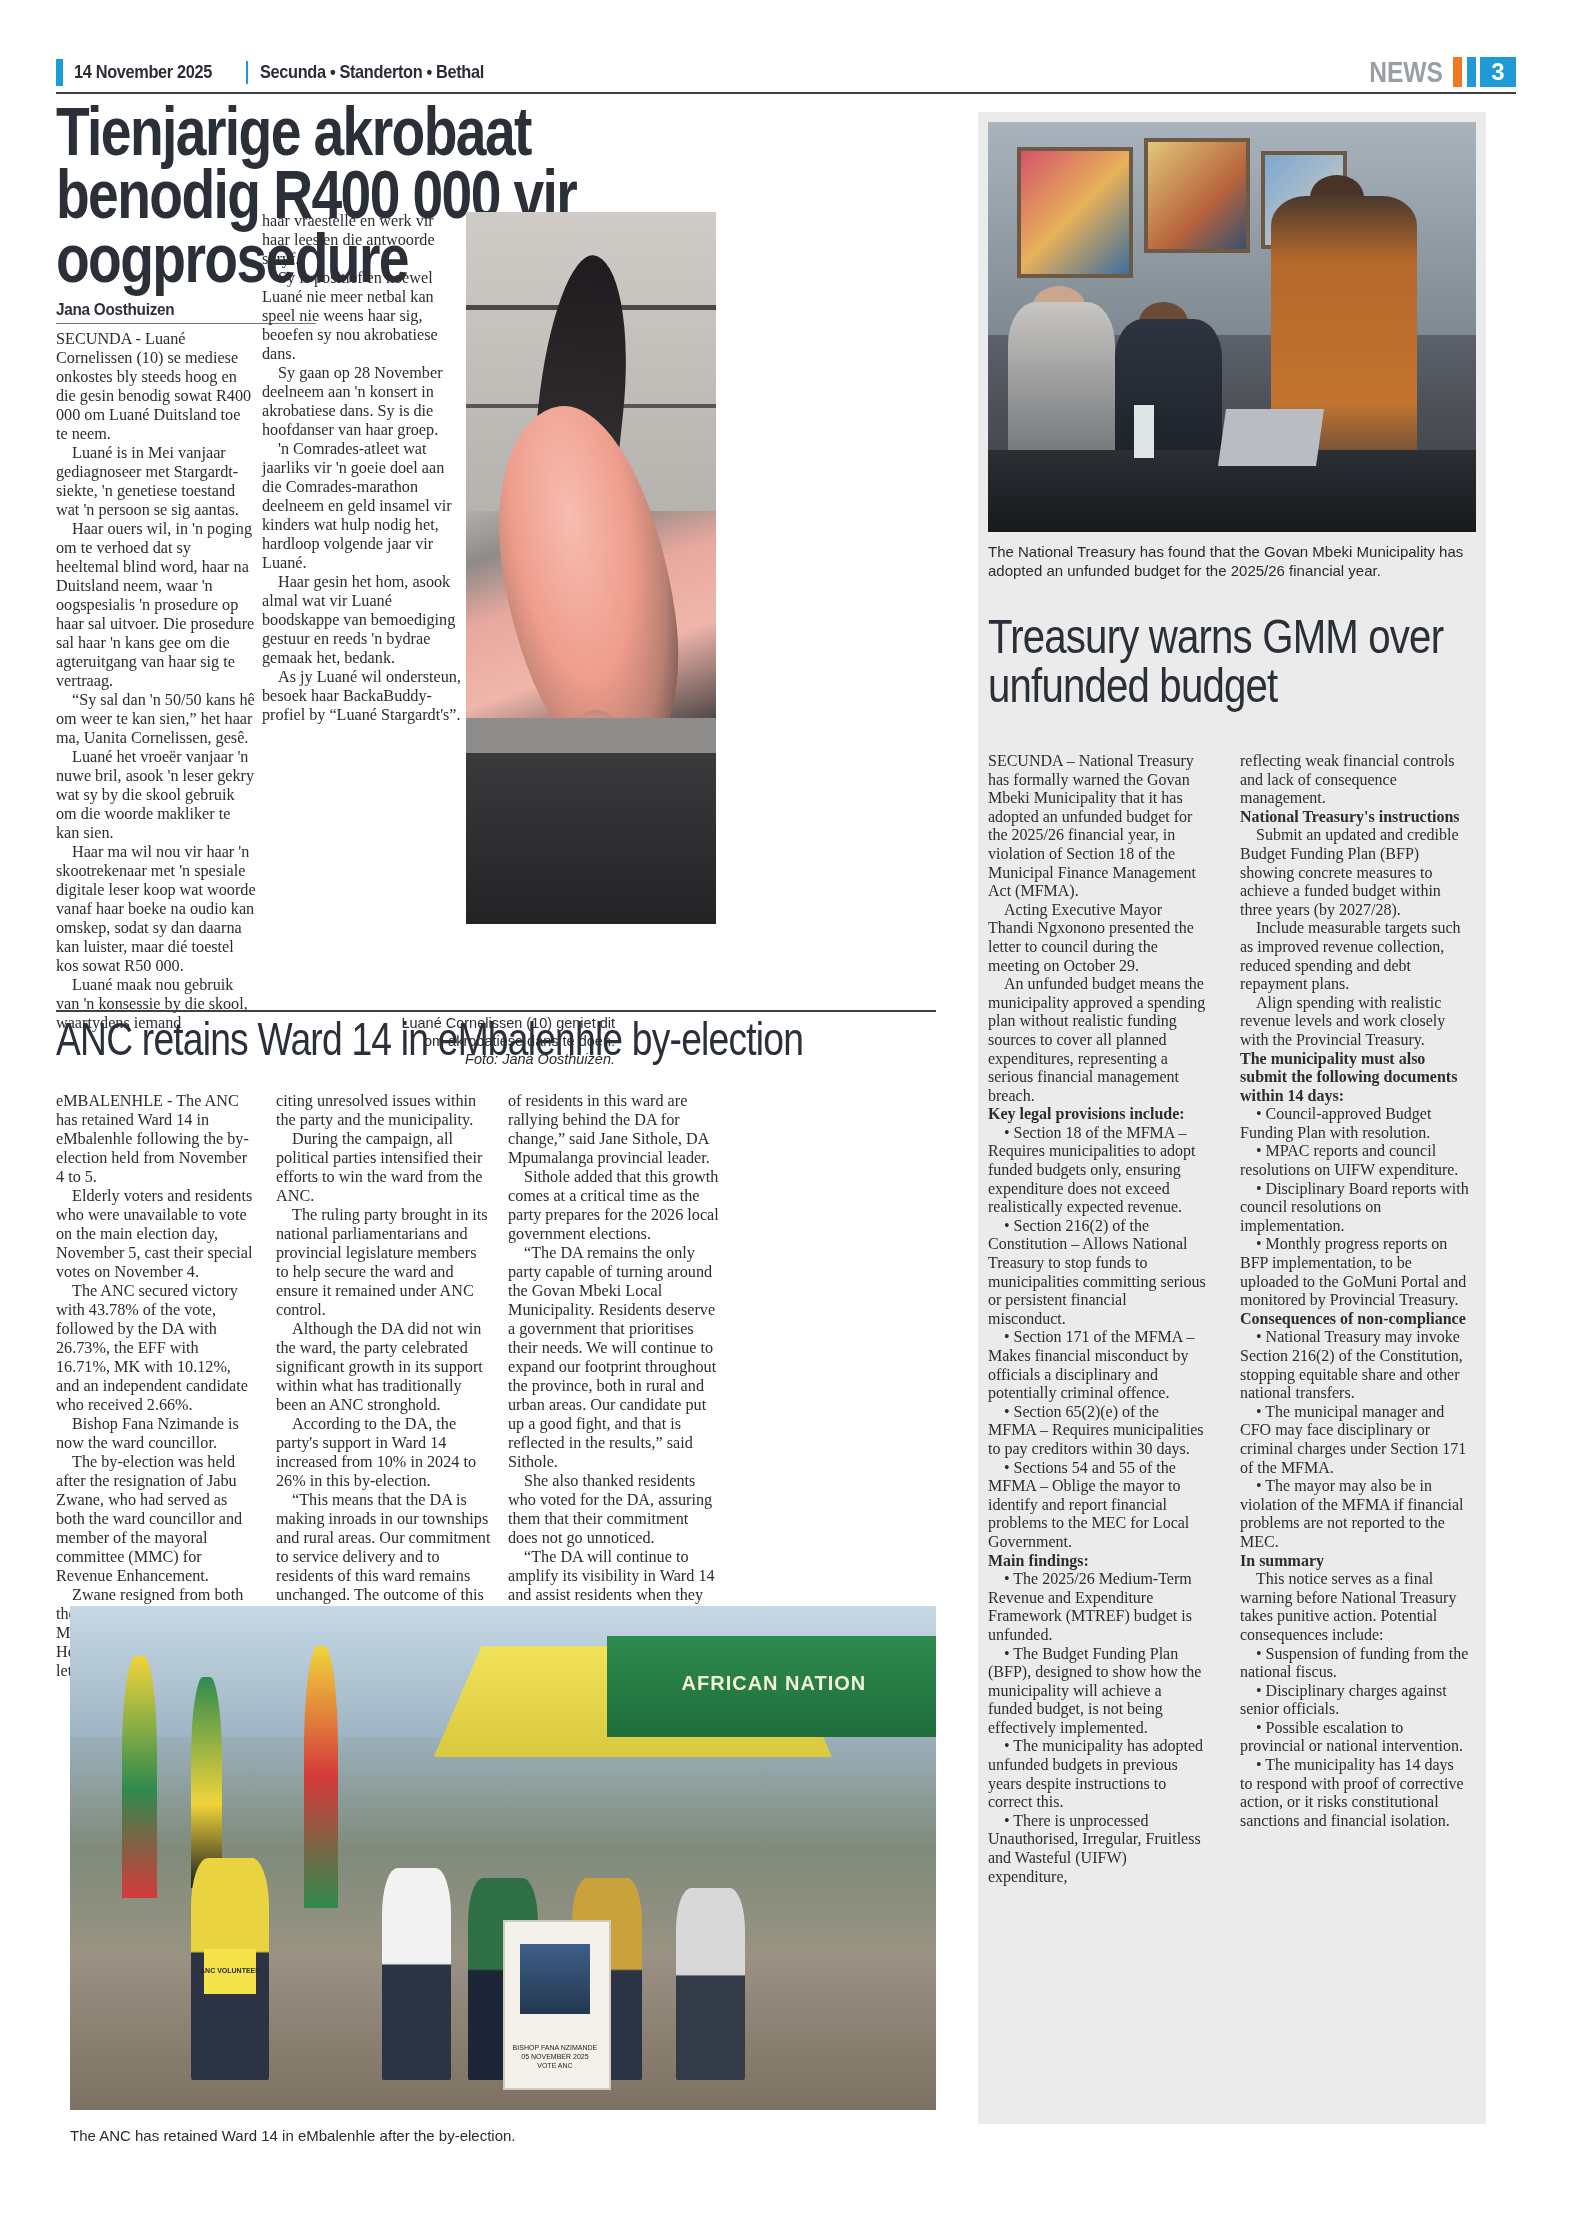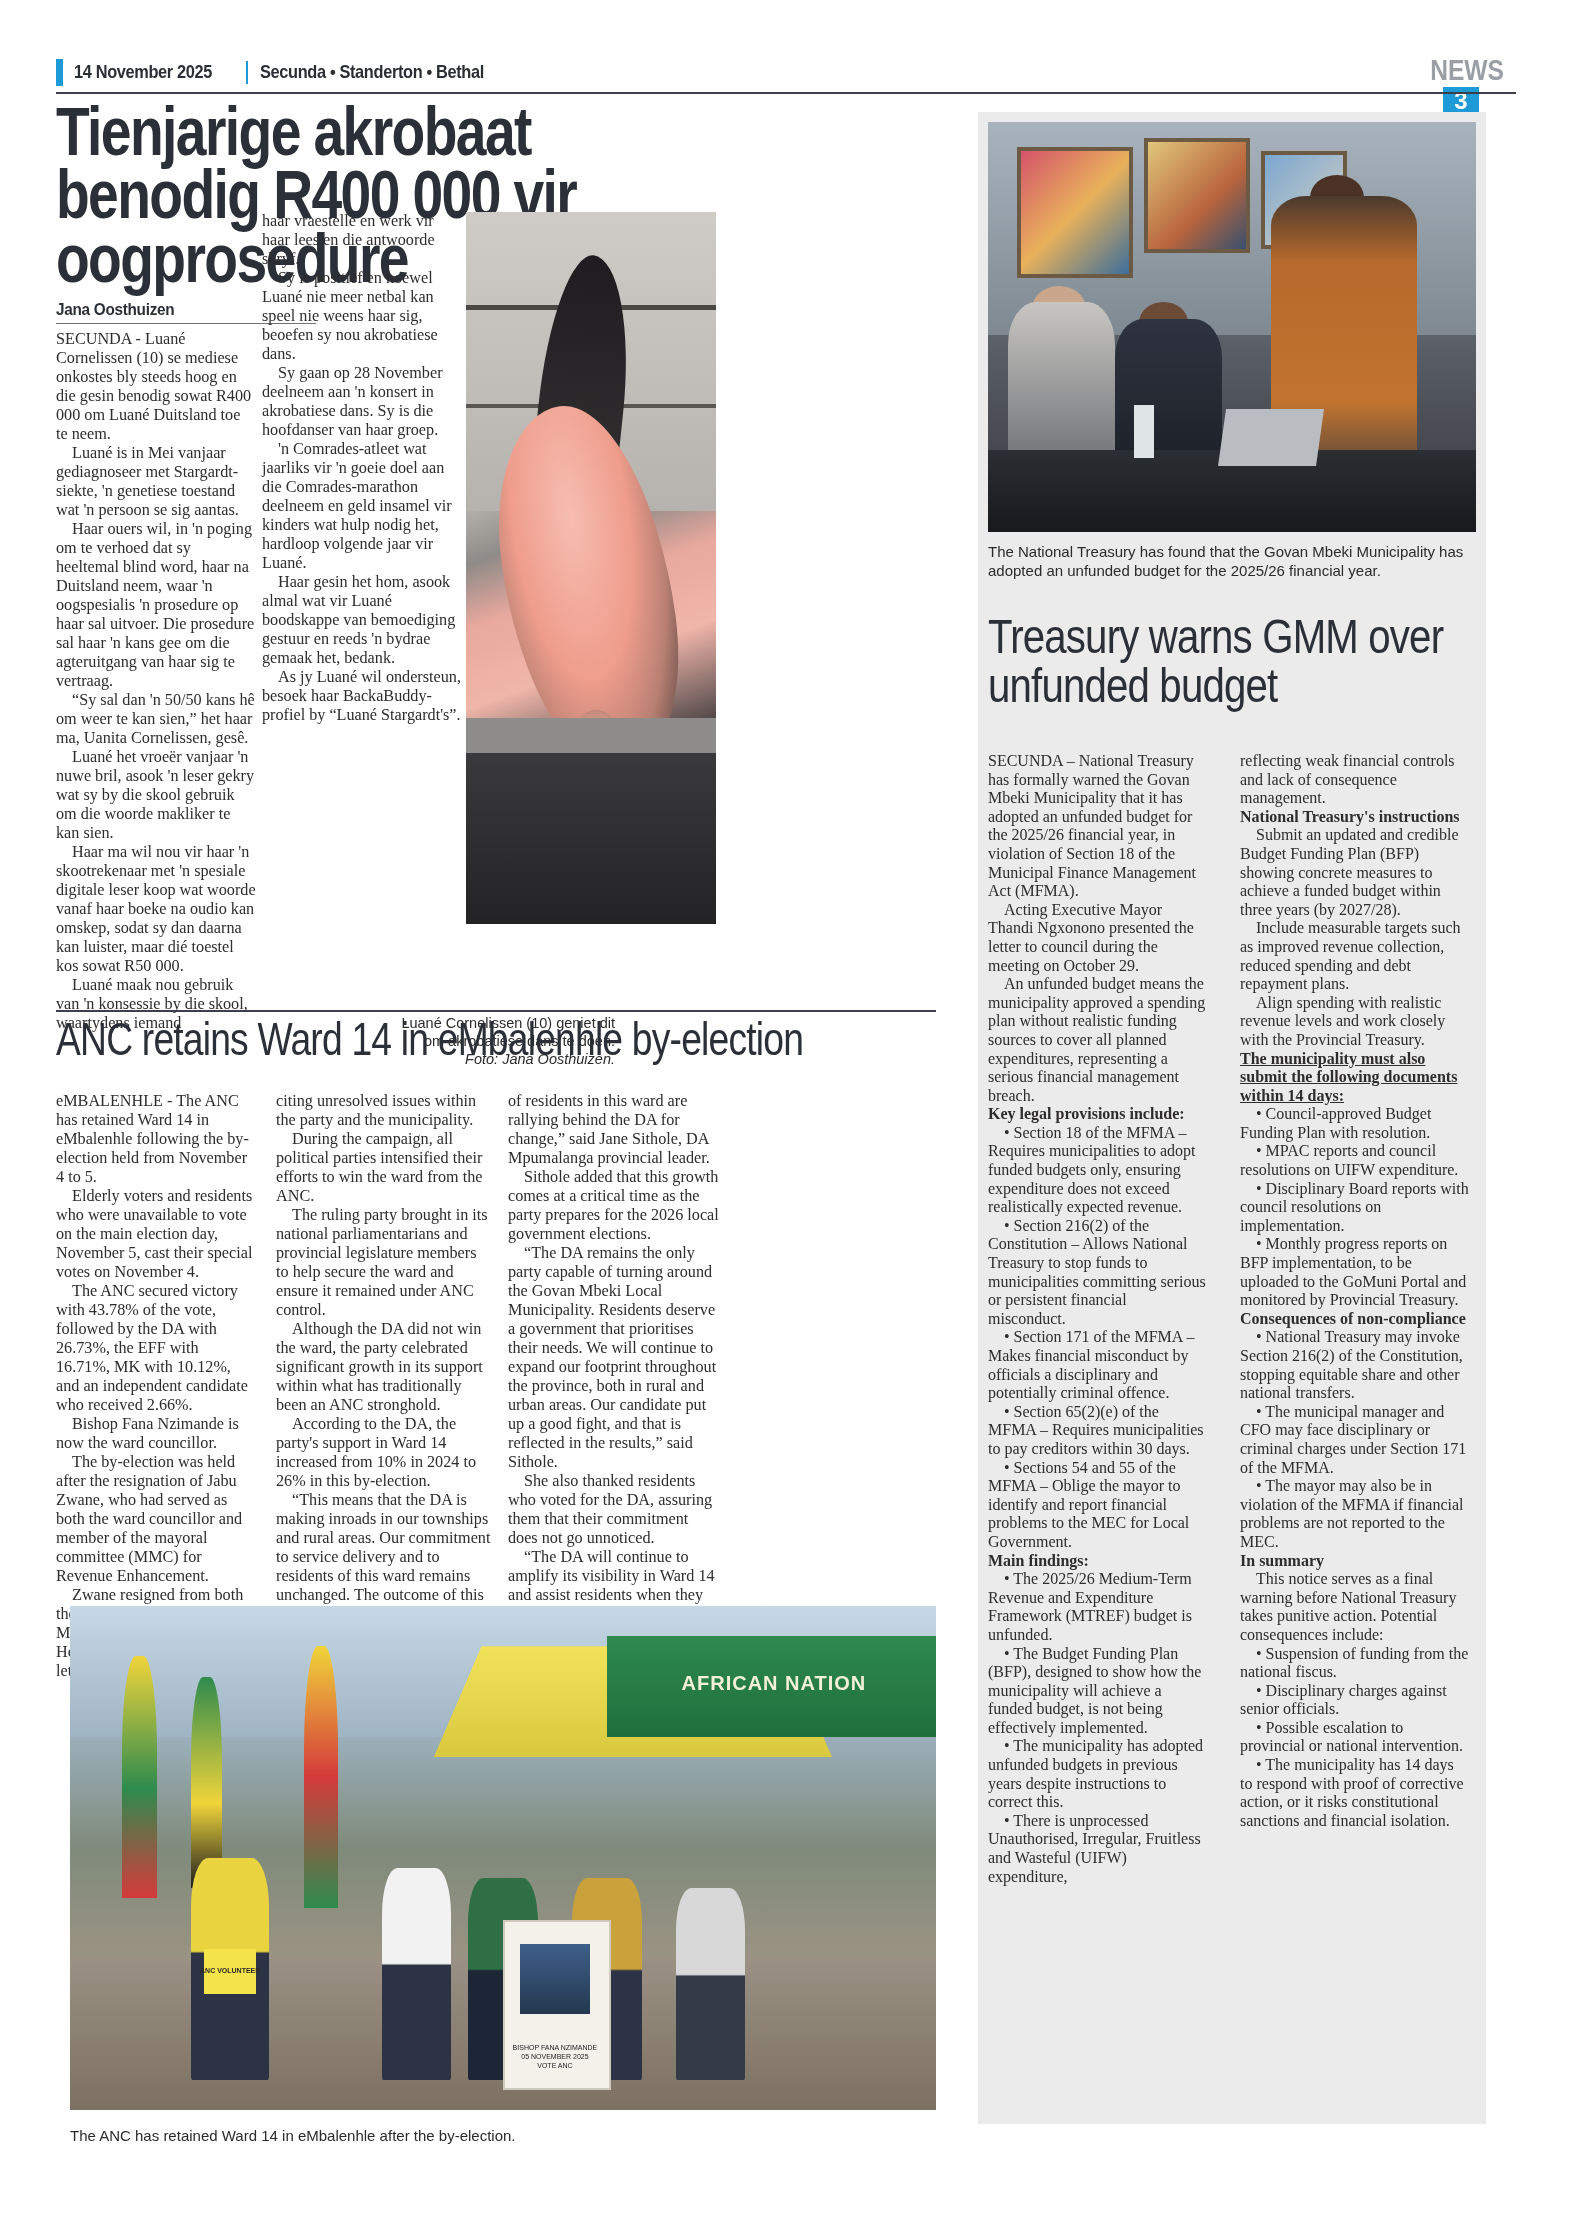--- a/index.html
+++ b/index.html
@@ -22,21 +22,21 @@
     font-family:"Liberation Sans", sans-serif;
     font-weight:700;font-size:19px;letter-spacing:-.4px;color:#2b2f35;
     transform:scaleX(.86);transform-origin:left center;white-space:nowrap;
   }
   .mh-sep{width:2px;height:23px;background:#1e9ad6;margin:0 12px;}
   .mh-towns{
     font-family:"Liberation Sans", sans-serif;
     font-weight:700;font-size:19px;letter-spacing:-.4px;color:#2b2f35;
     transform:scaleX(.86);transform-origin:left center;white-space:nowrap;
   }
-  .mh-right{position:absolute;right:12px;top:-2px;display:flex;align-items:center;height:38px;flex-direction:column;}
+  .mh-right{position:absolute;right:0;top:-2px;display:flex;align-items:center;height:38px;}
   .mh-news{
     font-family:"Liberation Sans", sans-serif;font-weight:700;font-size:30px;
     color:#9a9fa6;letter-spacing:0px;transform:scaleX(.82);transform-origin:right center;
   }
   .mh-bar-o{width:9px;height:30px;background:#ef7822;margin-left:10px;}
   .mh-bar-b{width:9px;height:30px;background:#1e9ad6;margin-left:5px;}
   .mh-pagenum{
     width:36px;height:30px;background:#1e9ad6;color:#fff;margin-left:4px;
     font-family:"Liberation Sans", sans-serif;font-weight:700;font-size:24px;
     display:flex;align-items:center;justify-content:center;
@@ -287,21 +287,21 @@
       <p>• The Budget Funding Plan (BFP), designed to show how the municipality will achieve a funded budget, is not being effectively implemented.</p>
       <p>• The municipality has adopted unfunded budgets in previous years despite instructions to correct this.</p>
       <p>• There is unprocessed Unauthorised, Irregular, Fruitless and Wasteful (UIFW) expenditure,</p>
     </div>
   <div class="col" id="s3c2">
       <p class="first">reflecting weak financial controls and lack of consequence management.</p>
       <p style="text-indent: 0px;"><b>National Treasury's instructions</b></p>
       <p>Submit an updated and credible Budget Funding Plan (BFP) showing concrete measures to achieve a funded budget within three years (by 2027/28).</p>
       <p>Include measurable targets such as improved revenue collection, reduced spending and debt repayment plans.</p>
       <p>Align spending with realistic revenue levels and work closely with the Provincial Treasury.</p>
-      <p style="text-indent: 0px; text-decoration: underline;"><b>The municipality must also submit the following documents within 14 days:</b></p>
+      <p style="text-indent: 0px;"><b>The municipality must also submit the following documents within 14 days:</b></p>
       <p>• Council-approved Budget Funding Plan with resolution.</p>
       <p>• MPAC reports and council resolutions on UIFW expenditure.</p>
       <p>• Disciplinary Board reports with council resolutions on implementation.</p>
       <p>• Monthly progress reports on BFP implementation, to be uploaded to the GoMuni Portal and monitored by Provincial Treasury.</p>
       <p style="text-indent: 0px;"><b>Consequences of non-compliance</b></p>
       <p>• National Treasury may invoke Section 216(2) of the Constitution, stopping equitable share and other national transfers.</p>
       <p>• The municipal manager and CFO may face disciplinary or criminal charges under Section 171 of the MFMA.</p>
       <p>• The mayor may also be in violation of the MFMA if financial problems are not reported to the MEC.</p>
       <p style="text-indent: 0px;"><b>In summary</b></p>
       <p>This notice serves as a final warning before National Treasury takes punitive action. Potential consequences include:</p>

